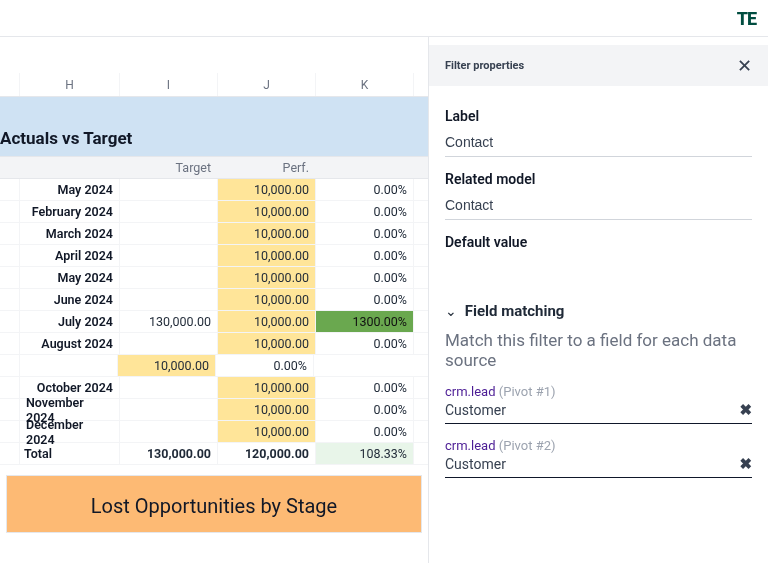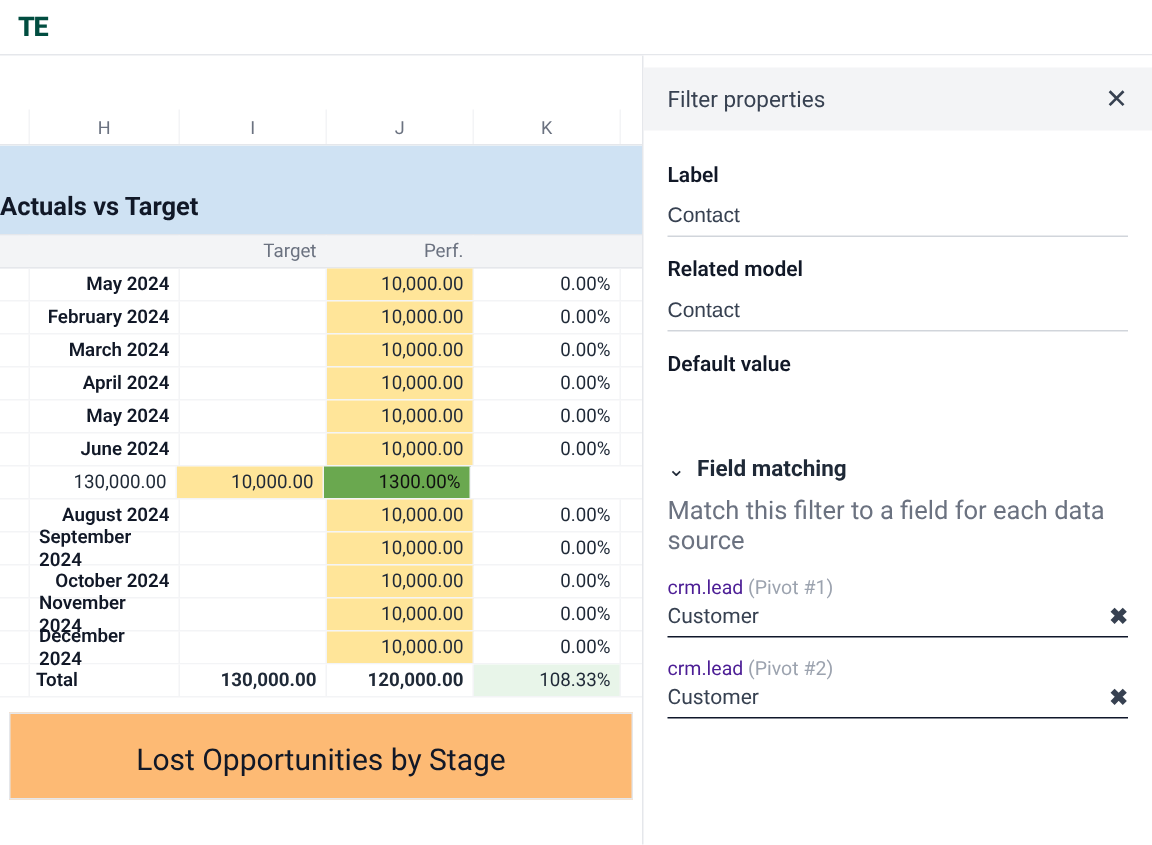--- a/index.html
+++ b/index.html
@@ -1,18 +1,18 @@
 <!DOCTYPE html>
 <html><head>
 <meta charset="utf-8">
 <style>
   * { box-sizing: border-box; margin: 0; padding: 0; }
   html, body { width: 768px; height: 563px; font-family: -apple-system, BlinkMacSystemFont, "Segoe UI", Roboto, sans-serif; font-size: 13px; color: #1f2937; background: #fff; overflow: hidden; }
 
-  .topbar { height: 36px; display: flex; align-items: center; justify-content: flex-start; padding: 0 12px; }
+  .topbar { height: 36px; display: flex; align-items: center; justify-content: flex-end; padding: 0 12px; }
   .logo { font-weight: 800; color: #014d40; letter-spacing: -1px; font-size: 18px; }
 
   .hr { height: 1px; background: #e5e7eb; }
 
   .main { display: flex; position: absolute; top: 37px; bottom: 0; left: 0; right: 0; }
   .sheet-pane { flex: 1; position: relative; padding-top: 36px; }
   .side-pane { width: 340px; border-left: 1px solid #e5e7eb; background: #fff; display: flex; flex-direction: column; padding-top: 8px; }
 
   
   .colhdrs { display: flex; position: absolute; top: 36px; left: 0; right: 0; height: 24px; background: #fff; border-bottom: 1px solid #e5e7eb; }
@@ -37,21 +37,21 @@
   .target { background: #ffe599; }
   .perf-green { background: #6aa84f; color: #111; }
   .totalrow { font-weight: 700; background: #fff; }
   .totalrow .month { justify-content: flex-start; padding-left: 4px; }
   .perf-total { background: #e8f5e9; font-weight: 400; }
 
   .chartcard { margin: 10px 6px 0 6px; border: 1px solid #e5e7eb; background: #fdba74; padding: 18px 0 14px 0; text-align: center; font-size: 20px; color: #111827; }
 
   
   .panel-head { display: flex; align-items: center; justify-content: space-between; padding: 10px 16px; background: #f3f4f6; }
-  .panel-head h2 { font-size: 15px; font-weight: 400; color: #374151; }
+  .panel-head h2 { font-size: 11px; font-weight: 700; color: #374151; }
   .close-x { font-size: 18px; color: #374151; cursor: pointer; }
 
   .panel-body { padding: 8px 16px; overflow-y: auto; }
   .field-group { margin-top: 14px; }
   .field-label { font-weight: 600; font-size: 14px; color: #111827; margin-bottom: 6px; display: block; }
   .field-input { width: 100%; border: none; border-bottom: 1px solid #d1d5db; padding: 4px 0 6px 0; font-size: 14px; color: #374151; background: transparent; }
 
   .section-hdr { display: flex; align-items: center; gap: 8px; margin-top: 52px; cursor: pointer; }
   .section-hdr .chev { font-size: 14px; }
   .section-hdr h3 { font-size: 15px; font-weight: 700; }
@@ -132,34 +132,34 @@
           </div>
           <div class="row">
             <div class="cell w-g"></div>
             <div class="cell month w-h">June 2024</div>
             <div class="cell w-i"></div>
             <div class="cell w-j target">10,000.00</div>
             <div class="cell w-k ">0.00%</div>
           </div>
           <div class="row">
             <div class="cell w-g"></div>
+            <div class="cell month w-h">July 2024</div>
             <div class="cell w-i">130,000.00</div>
             <div class="cell w-j target">10,000.00</div>
             <div class="cell w-k perf-green">1300.00%</div>
           </div>
           <div class="row">
             <div class="cell w-g"></div>
             <div class="cell month w-h">August 2024</div>
             <div class="cell w-i"></div>
             <div class="cell w-j target">10,000.00</div>
             <div class="cell w-k ">0.00%</div>
           </div>
           <div class="row">
             <div class="cell w-g"></div>
-            <div class="cell month w-h">September 2024</div>
             <div class="cell w-i"></div>
             <div class="cell w-j target">10,000.00</div>
             <div class="cell w-k ">0.00%</div>
           </div>
           <div class="row">
             <div class="cell w-g"></div>
             <div class="cell month w-h">October 2024</div>
             <div class="cell w-i"></div>
             <div class="cell w-j target">10,000.00</div>
             <div class="cell w-k ">0.00%</div>

